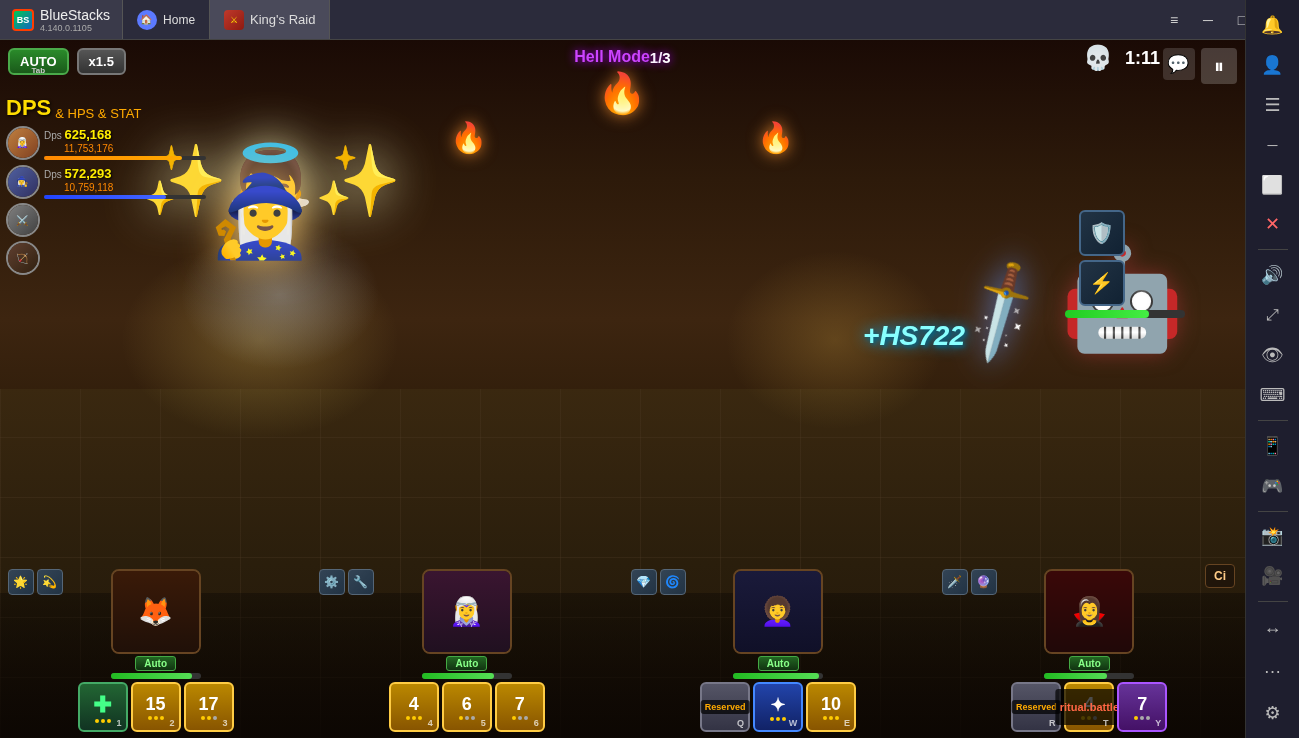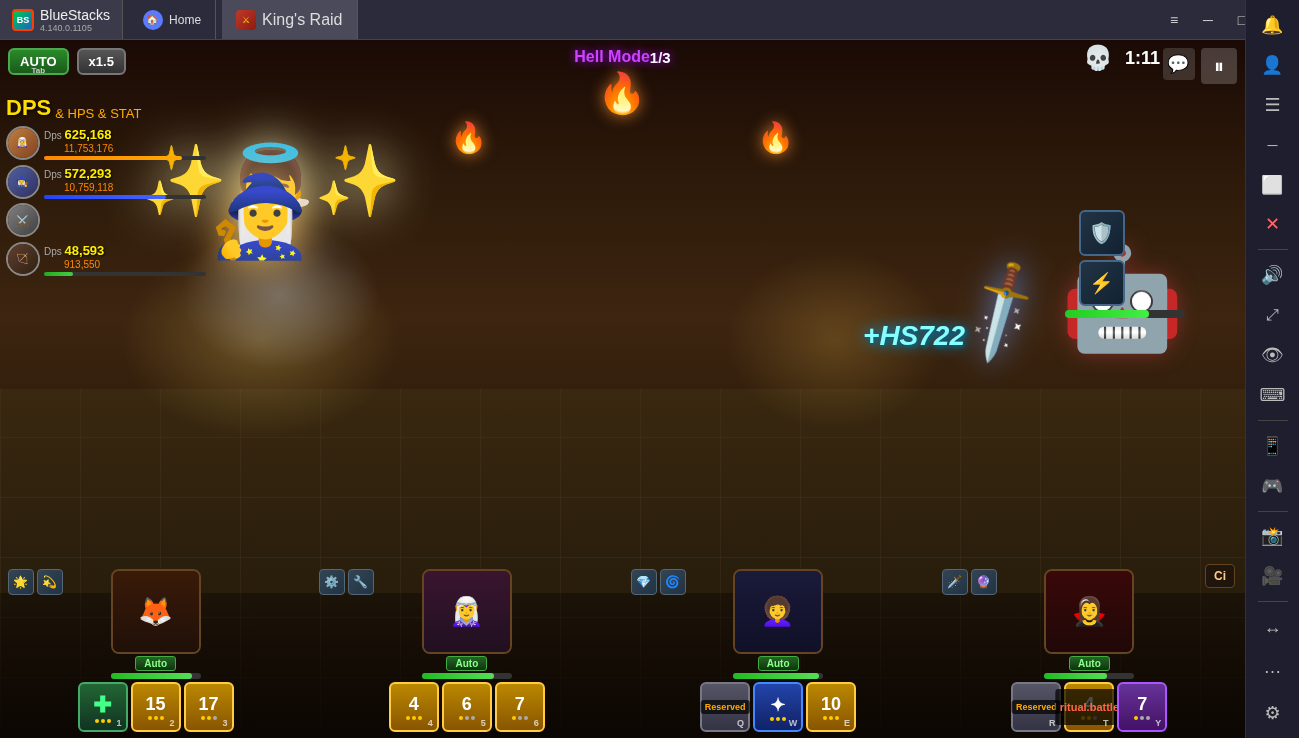--- a/index.html
+++ b/index.html
@@ -12,21 +12,20 @@
     }
 
     
     #titlebar {
       width: 100%;
       height: 40px;
       background: #2b2b3b;
       display: flex;
       align-items: center;
       border-bottom: 1px solid #444;
-      gap: 6px;
     }
     #bluestacks-tab {
       display: flex;
       align-items: center;
       background: #3a3a4a;
       height: 100%;
       padding: 0 12px;
       border-right: 1px solid #555;
       gap: 6px;
     }
@@ -89,21 +88,21 @@
       background: linear-gradient(135deg, #c0392b, #8e1a10);
       border-radius: 4px;
       display: flex;
       align-items: center;
       justify-content: center;
       font-size: 9px;
       color: #ffd700;
     }
     #kings-raid-label {
       color: #ddd;
-      font-size: 16px;
+      font-size: 13px;
       text-align: center;
     }
     #titlebar-right {
       margin-left: auto;
       display: flex;
       align-items: center;
       gap: 4px;
       padding-right: 8px;
     }
     .titlebar-btn {
@@ -748,27 +747,20 @@
         </div>
       </div>
       <div class="hero-stat-row">
         <div class="hero-avatar">
           <div class="hero-avatar-inner" style="background:linear-gradient(135deg,#808080,#404040);">⚔️</div>
         </div>
       </div>
       <div class="hero-stat-row">
         <div class="hero-avatar">
           <div class="hero-avatar-inner" style="background:linear-gradient(135deg,#604030,#302010);">🏹</div>
-        </div>
-        <div class="hero-stats-text">
-          <div><span style="color:#aaa;font-size:10px;">Dps </span><span class="dps-value">48,593</span></div>
-          <div class="dps-sub">913,550</div>
-          <div class="stat-bar-container">
-              <div class="stat-bar bar-green" style="width:18%"></div>
-            </div>
         </div>
       </div>
     </div>
 
     <div id="enemy-skills">
       <div class="enemy-skill-icon">🛡️</div>
       <div class="enemy-skill-icon">⚡</div>
     </div>
 
     <div id="enemy-health-bar">

